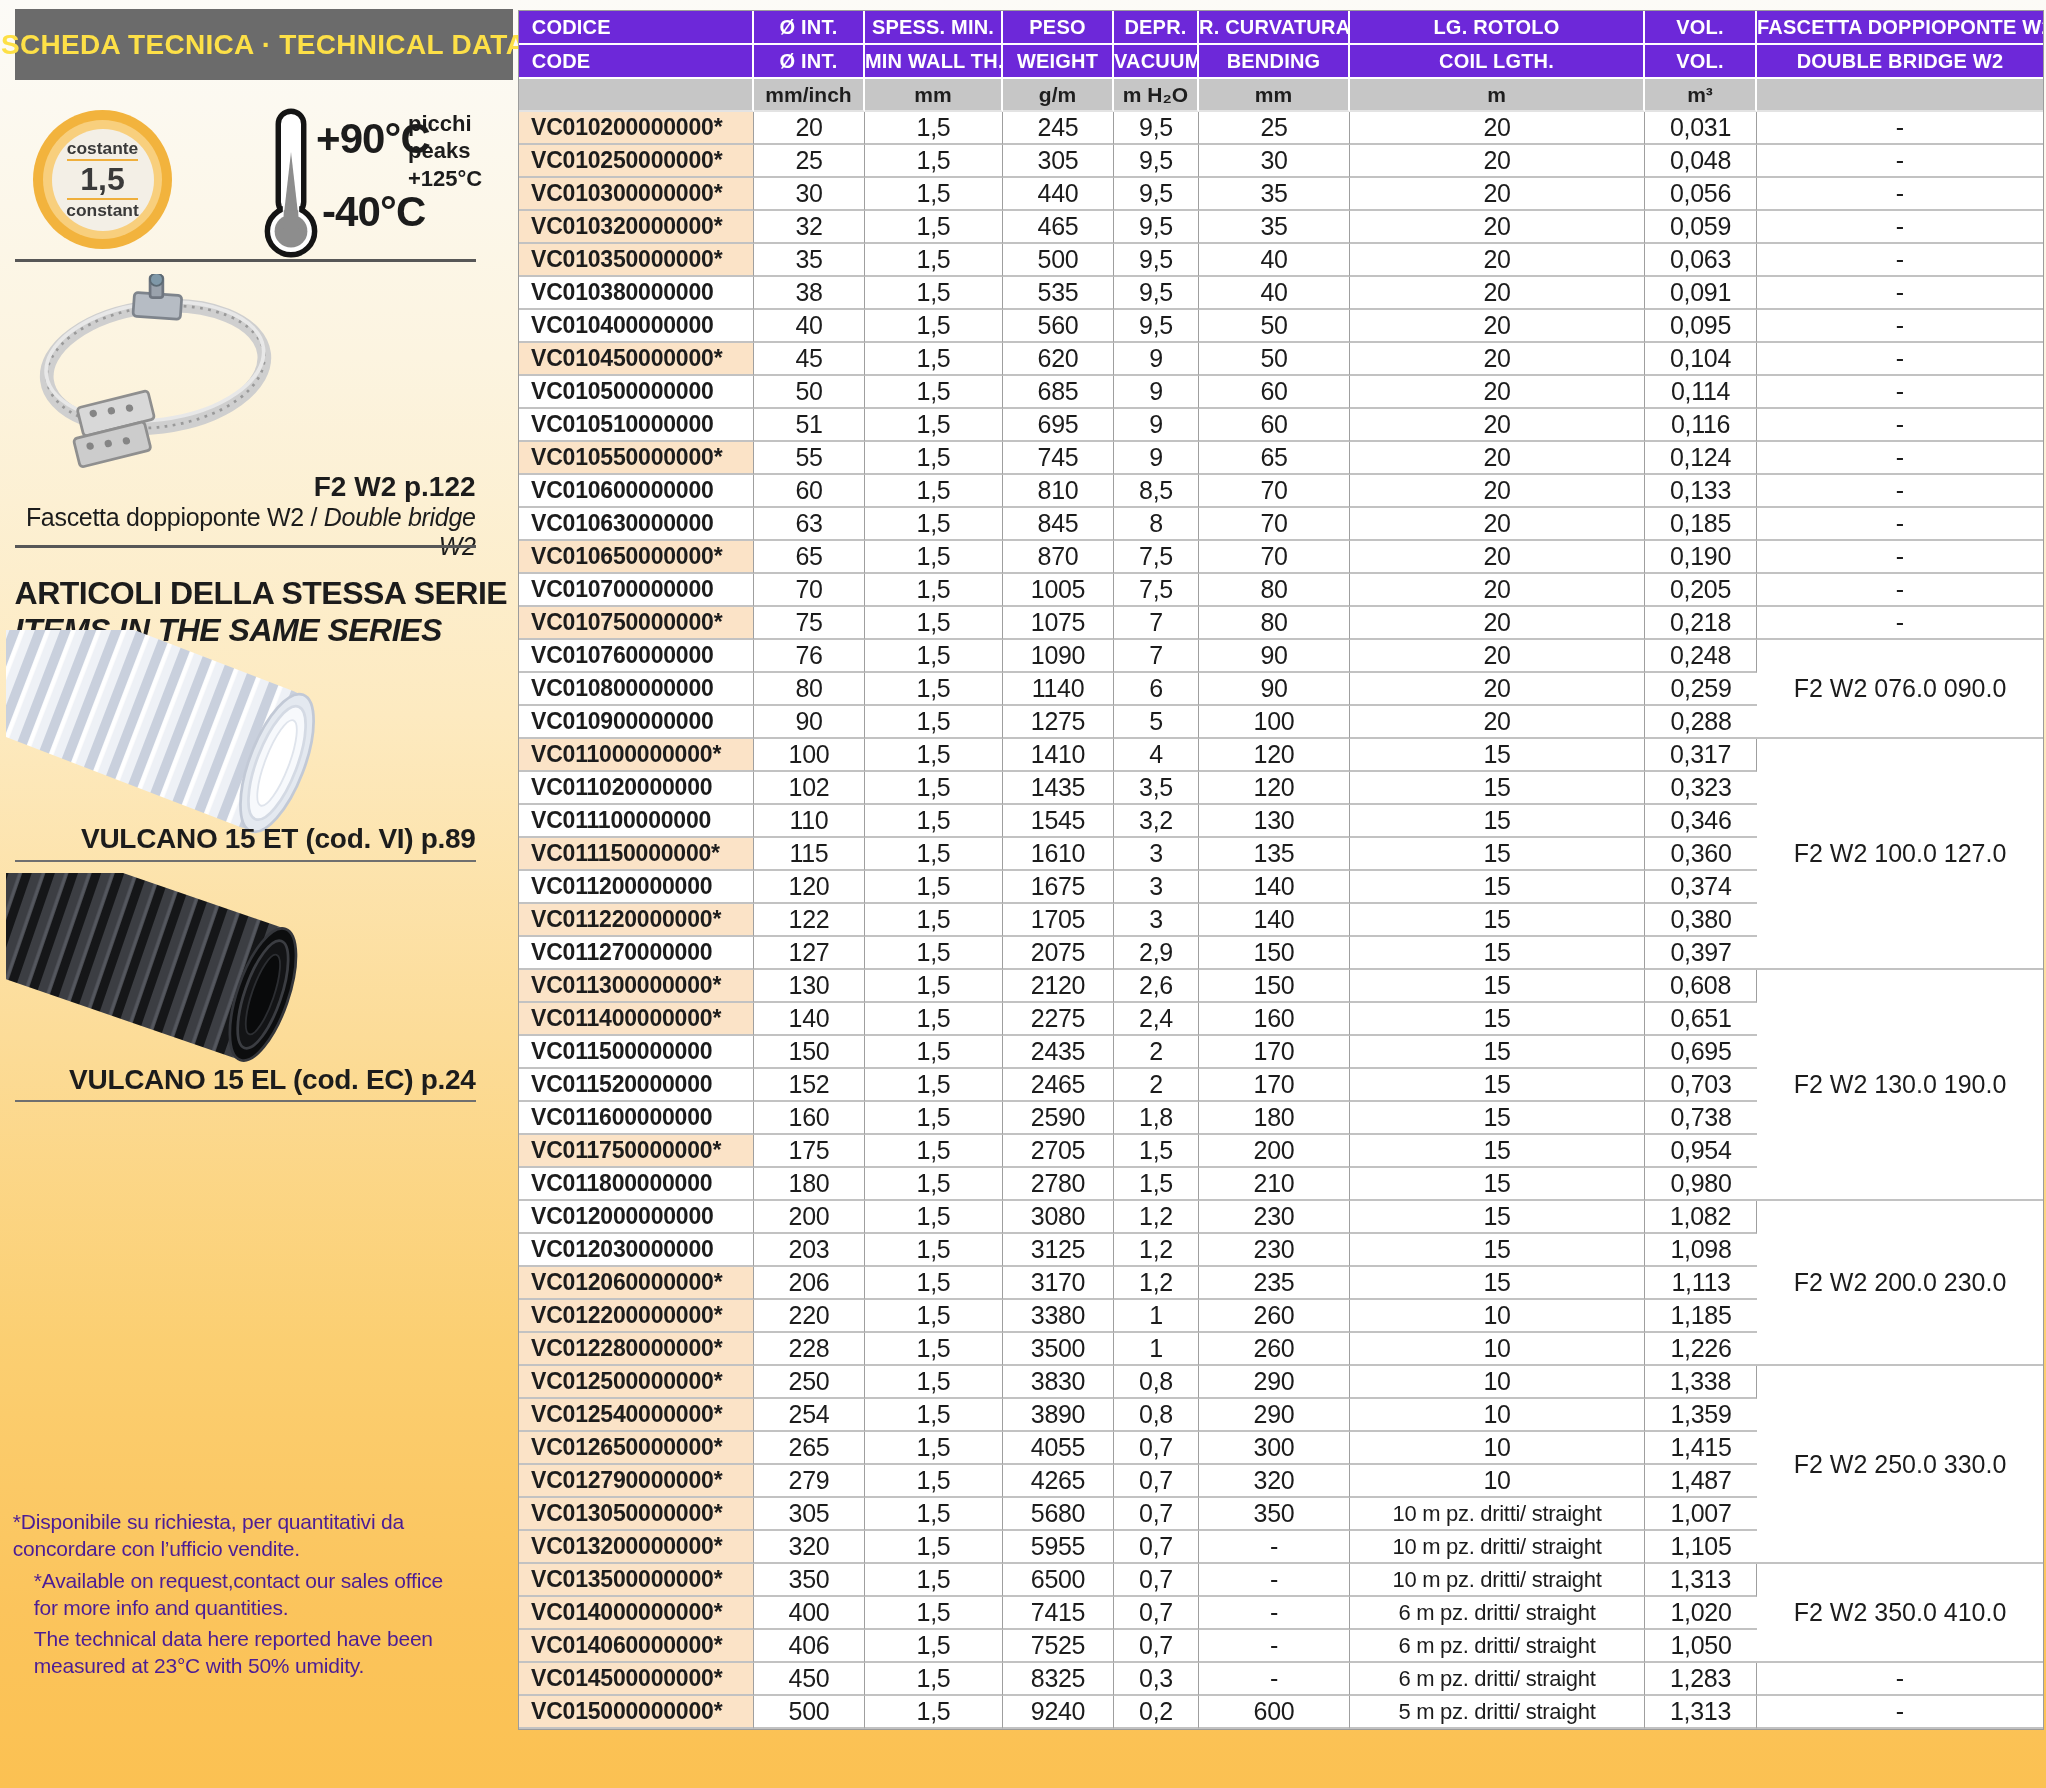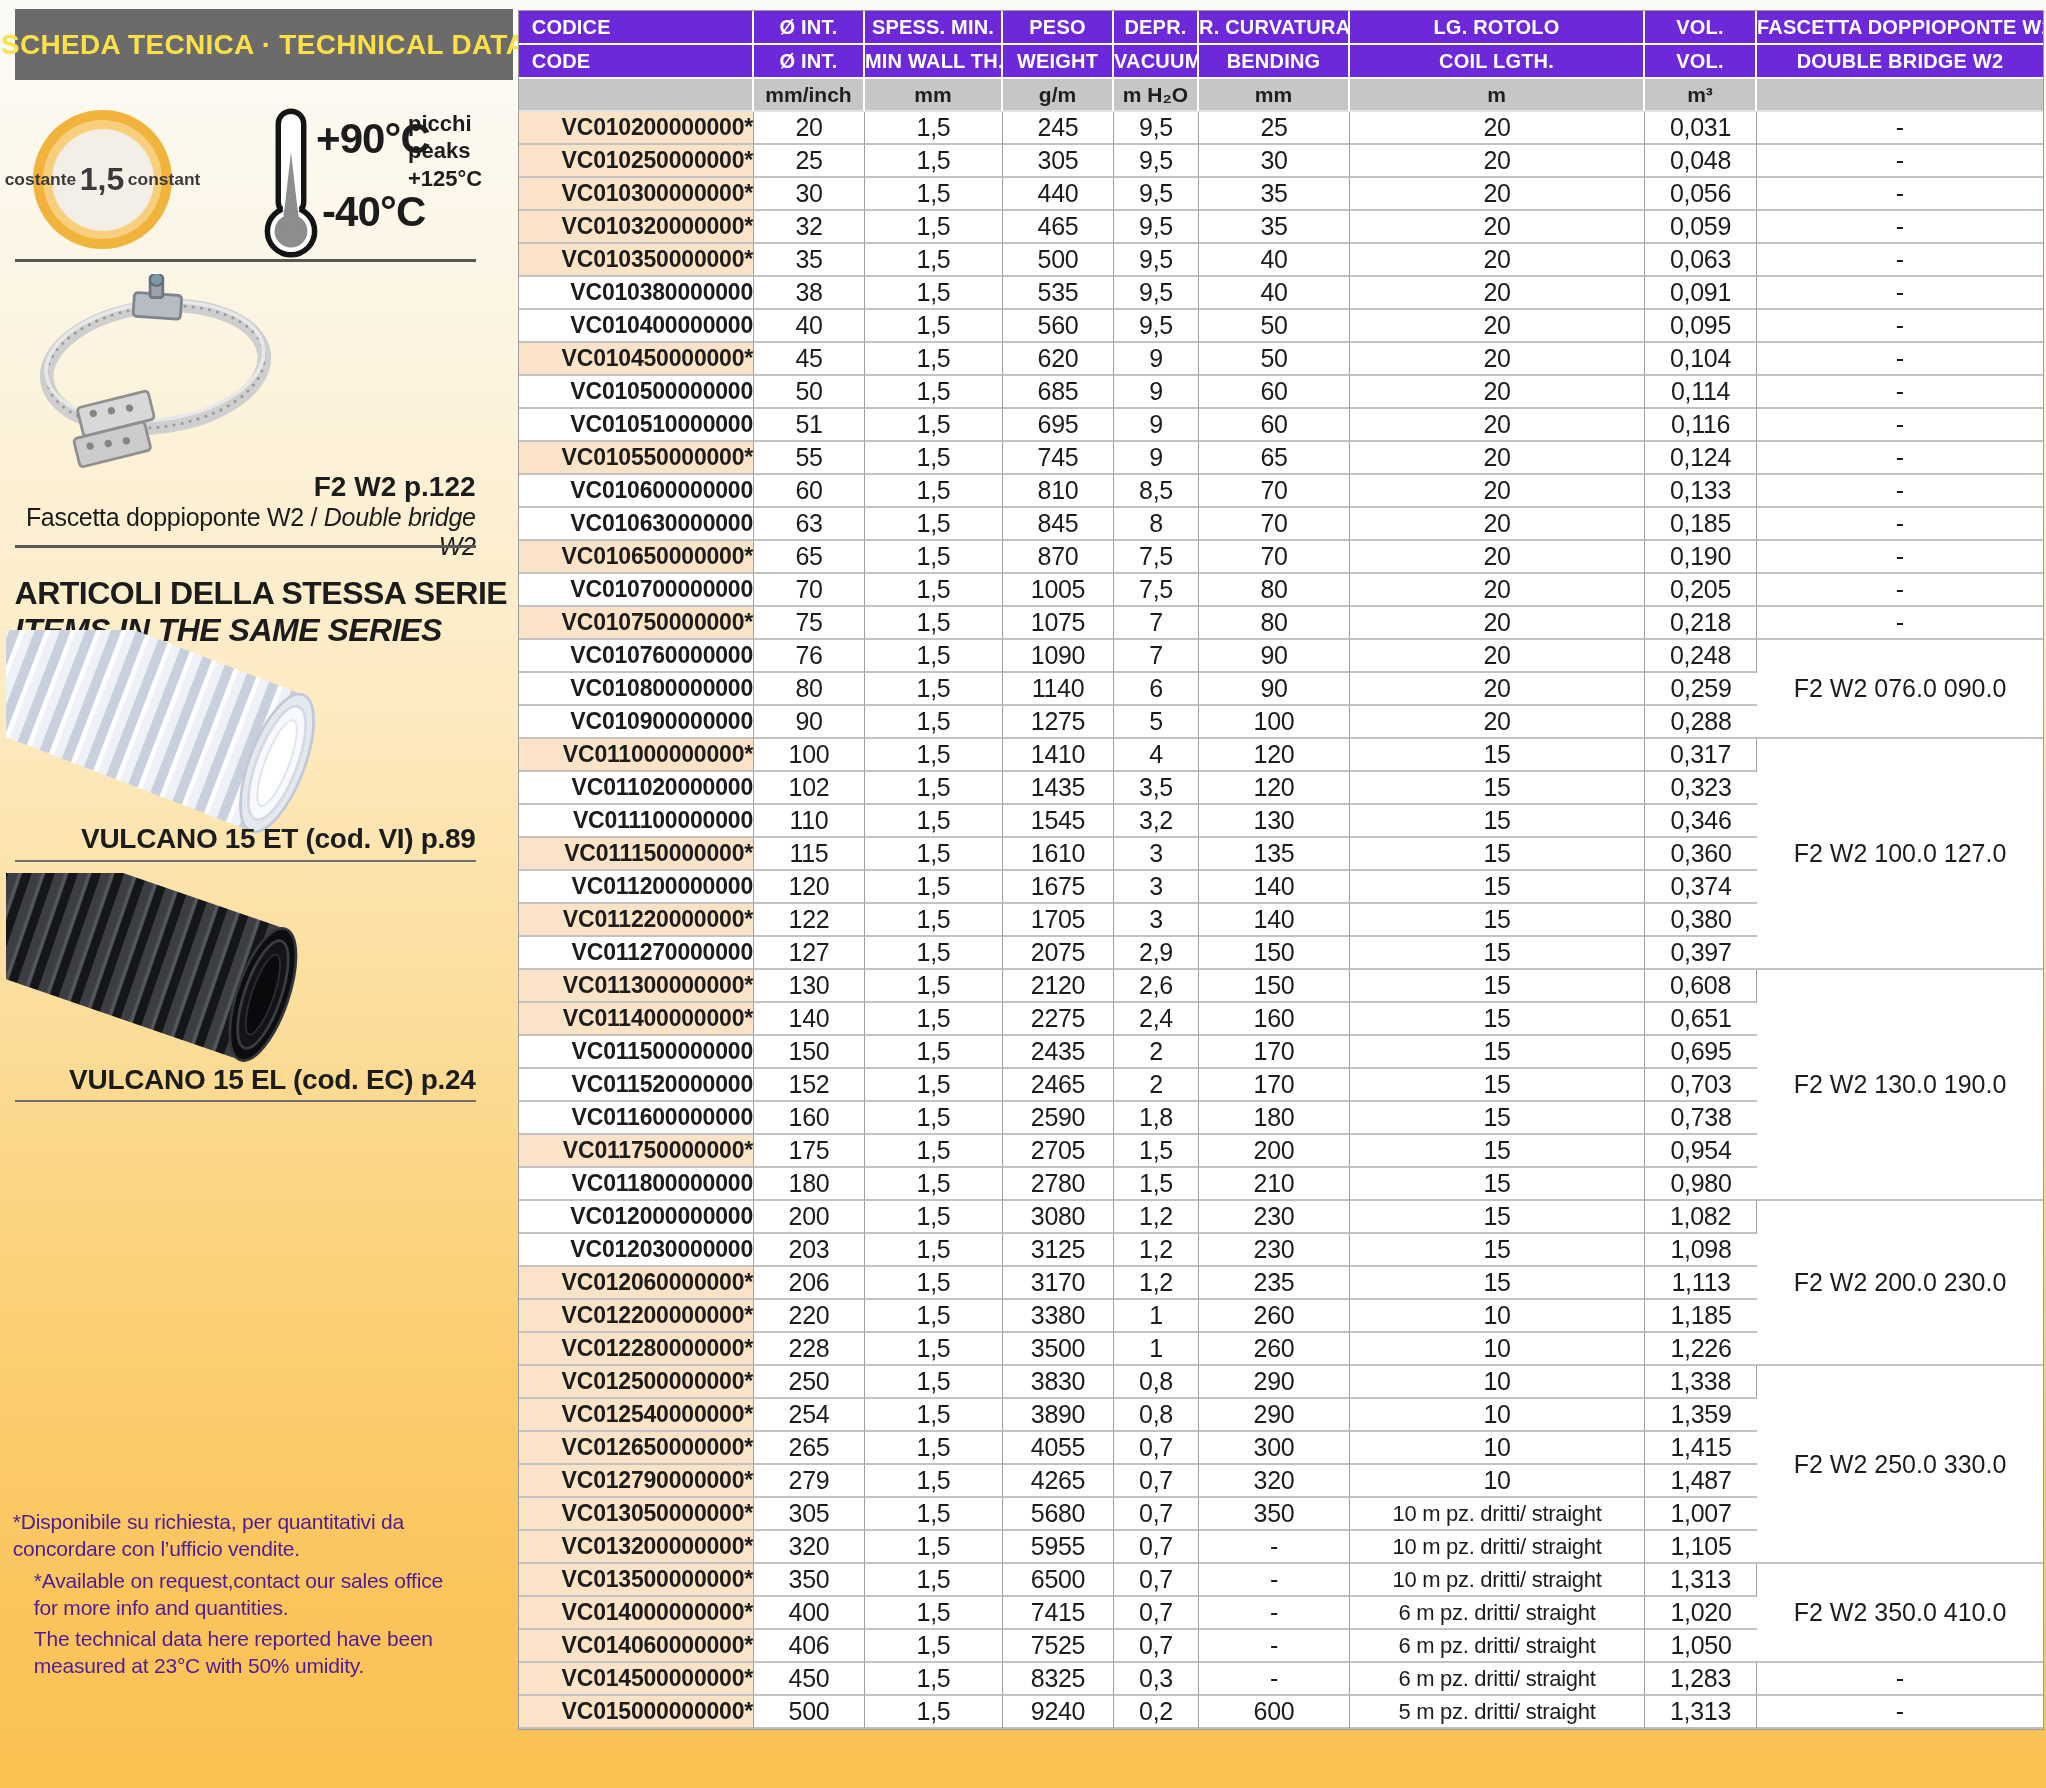--- a/index.html
+++ b/index.html
@@ -14,21 +14,21 @@
   .title-bar{
     left:14.6px;top:9.1px;width:498px;height:71px;background:#6b6b6b;color:#fde047;
     display:flex;align-items:center;justify-content:center;
     font-size:28px;font-weight:bold;letter-spacing:0.3px;white-space:nowrap;
   }
   .badge{left:33px;top:110px;width:139px;height:139px;border-radius:50%;
     background:#f2b33d;display:flex;align-items:center;justify-content:center;}
   .badge-mid{width:119px;height:119px;border-radius:50%;background:#f8cf7d;
     display:flex;align-items:center;justify-content:center;}
   .badge-in{width:102px;height:102px;border-radius:50%;background:#f3efe6;
-    display:flex;flex-direction:row;align-items:center;justify-content:center;gap:1.8px;}
+    display:flex;flex-direction:column;align-items:center;justify-content:center;gap:1.8px;}
   .badge-in .small{font-size:17.4px;font-weight:bold;color:#3a3a3a;line-height:18.3px;}
   .badge-in .big{font-size:32px;font-weight:bold;color:#3a3a3a;line-height:33px;}
   .badge-line{width:71px;height:1.8px;background:#efaf3c;}
   .t-max{left:316px;top:115px;font-size:42px;font-weight:bold;letter-spacing:-0.9px;}
   .t-peaks{left:408px;top:110px;font-size:22px;font-weight:bold;line-height:27.4px;white-space:pre-line;}
   .t-min{left:322px;top:188px;font-size:42px;font-weight:bold;letter-spacing:-0.9px;}
   .rule{left:14.6px;width:461px;height:2.7px;background:#575757;}
   .rule.thin{height:1.8px;background:#6f6f6f;}
   .ref-label{left:14.6px;top:471px;width:461px;text-align:right;font-size:28px;font-weight:bold;}
   .ref-caption{left:14.6px;top:503px;width:461px;text-align:right;font-size:25px;letter-spacing:-0.3px;}
@@ -56,21 +56,21 @@
     background:#c6c6c6;color:#1e1e1e;font-weight:bold;font-size:21px;text-align:center;
     border-right:2.7px solid #fff;border-bottom:2.7px solid #e3e3e3;height:33px;
   }
   td.units:last-child{border-right:none;}
   tbody td{
     background:#fff;font-size:25px;text-align:center;height:33px;
     border-right:1.8px solid #9f9f9f;border-bottom:2.7px solid #c2c2c2;
     white-space:nowrap;overflow:hidden;letter-spacing:-0.3px;
   }
   tbody td:last-child{border-right:none;}
-  tbody td.code{text-align:right;padding-left:12px;font-weight:bold;font-size:23px;letter-spacing:-0.2px;margin-top:20px;}
+  tbody td.code{text-align:left;padding-left:12px;font-weight:bold;font-size:23px;letter-spacing:-0.2px;margin-top:20px;}
   tbody td.star{background:#fbe3c7;}
   tbody td.weight{font-weight:normal;}
   tbody td.coil-straight{font-size:22px;}
   tbody td.fasc{font-size:25px;letter-spacing:0;}
 </style>
 </head>
 <body>
 
 <div class="abs title-bar">SCHEDA TECNICA · TECHNICAL DATA</div>
 

